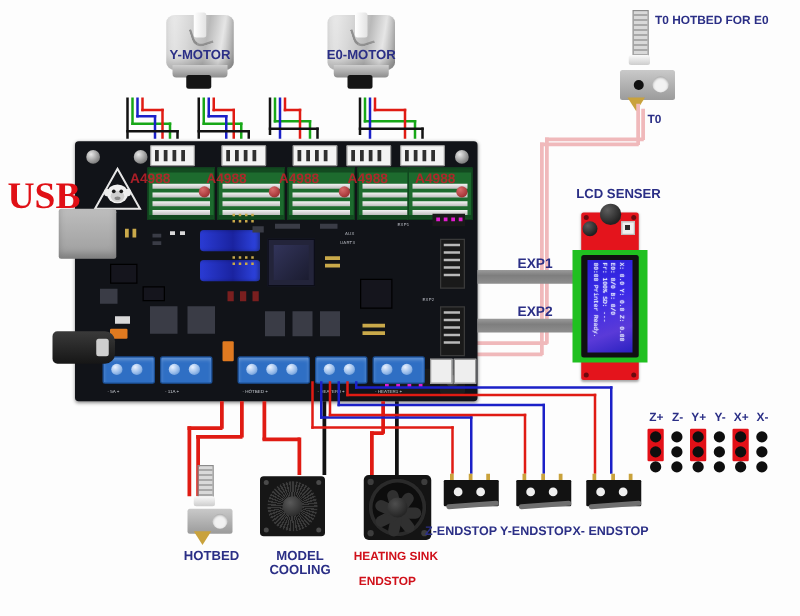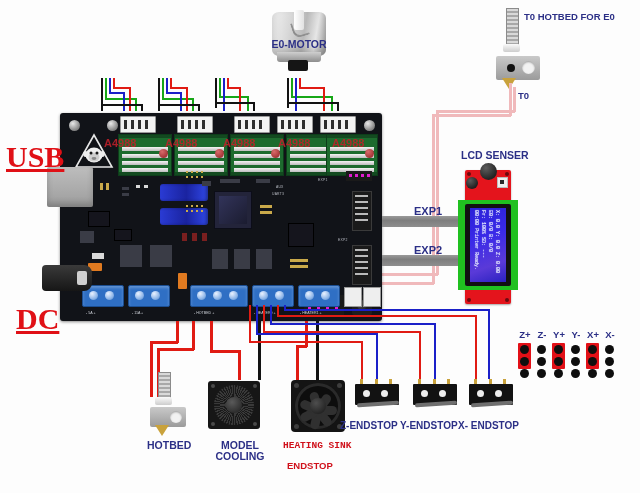--- a/index.html
+++ b/index.html
@@ -2,21 +2,21 @@
 <html><head>
 <meta charset="utf-8">
 <style>
   html,body{margin:0;padding:0;background:#fff;}
   body{width:640px;height:493px;font-family:"Liberation Sans",sans-serif;}
   #stage{position:relative;width:640px;height:493px;overflow:hidden;background:#fdfdfd;}
 
   .lbl{position:absolute;white-space:pre;line-height:1.05;}
   .lbl-blue{color:#2b2f86;font-weight:bold;}
   .lbl-red{color:#d0101a;font-weight:bold;}
-  .lbl-bigred{color:#e01016;font-weight:bold;font-family:"Liberation Serif",serif;text-decoration:underline;}
+  .lbl-bigred{color:#e01016;font-weight:bold;font-family:"Liberation Serif",serif;}
   .lbl-a4988{color:#c0202a;font-weight:bold;opacity:.88;}
 
   
   .w{position:absolute;}
   .w-blk{background:#121212;}
   .w-red{background:#e01b13;}
   .w-blu{background:#1b20c8;}
   .w-grn{background:#17a717;}
   .w-pnk{background:#f0b9bb;}
 
@@ -200,21 +200,27 @@
   <div class="w w-grn" style="left:291px;top:78px;width:2px;height:20px;"></div>
   <div class="w w-grn" style="left:291px;top:96px;width:42px;height:2px;"></div>
   <div class="w w-grn" style="left:331px;top:96px;width:2px;height:15px;"></div>
   <div class="w w-blu" style="left:295px;top:78px;width:2px;height:33px;"></div>
   <div class="w w-red" style="left:299px;top:78px;width:2px;height:11px;"></div>
   <div class="w w-red" style="left:299px;top:87px;width:26px;height:2px;"></div>
   <div class="w w-red" style="left:323px;top:87px;width:2px;height:24px;"></div>
   <div class="w w-blk" style="left:287px;top:102px;width:52px;height:2px;"></div>
   <div class="w w-blk" style="left:337px;top:102px;width:2px;height:9px;"></div>
 
-  <div class="motor" style="left:268px;top:12px;">
+  <div class="motor" style="left:129px;top:12px;">
+    <div class="m-body"></div>
+    <div class="m-base"></div>
+    <div class="m-conn"></div>
+    <div class="m-name lbl-blue">Y-MOTOR</div>
+  </div>
+  <div class="motor" style="left:258px;top:12px;">
     <div class="m-body"></div>
     <div class="m-base"></div>
     <div class="m-conn"></div>
     <div class="m-name lbl-blue">E0-MOTOR</div>
   </div>
 
   <div class="hotend" style="left:492px;top:8px;width:60px;height:84px;">
     <div class="he-rod" style="left:14px;top:0;height:40px;"></div>
     <div class="he-collar" style="left:11px;top:36px;"></div>
     <div class="he-block" style="left:4px;top:48px;width:44px;height:24px;">
@@ -461,21 +467,20 @@
     <div style="position:absolute;left:284px;bottom:14px;width:16px;height:18px;background:#eee;border:1px solid #999;"></div>
     <div style="position:absolute;left:303px;bottom:14px;width:16px;height:18px;background:#eee;border:1px solid #999;"></div>
 
     <div style="position:absolute;left:118px;top:160px;width:9px;height:16px;background:#e07a20;border-radius:1px;"></div>
     <div style="position:absolute;left:28px;top:150px;width:14px;height:8px;background:#e07a20;border-radius:1px;"></div>
   </div>
 
   <div id="usbjack"></div>
   <div id="dcjack"></div>
   <div class="lbl lbl-bigred" style="left:6px;top:141px;font-size:30px;">USB</div>
-  <div class="lbl lbl-bigred" style="left:16px;top:303px;font-size:30px;">DC</div>
 
   <div class="ribbon" style="left:382px;top:216px;width:86px;"></div>
   <div class="ribbon" style="left:382px;top:255px;width:86px;"></div>
   <div class="lbl lbl-blue" style="left:414px;top:206px;font-size:11px;">EXP1</div>
   <div class="lbl lbl-blue" style="left:414px;top:245px;font-size:11px;">EXP2</div>
 
   <div class="lbl lbl-blue" style="left:461px;top:150px;font-size:10.5px;">LCD SENSER</div>
   <div id="lcd">
     <div class="pcbgreen"></div>
     <div class="knob-big"></div>
@@ -596,21 +601,21 @@
     <div class="blade" style="transform:rotate(153deg)"></div>
     <div class="blade" style="transform:rotate(204deg)"></div>
     <div class="blade" style="transform:rotate(255deg)"></div>
     <div class="blade" style="transform:rotate(306deg)"></div>
     <div class="hub"></div>
     <div class="scr" style="left:3px;top:3px;"></div>
     <div class="scr" style="right:3px;top:3px;"></div>
     <div class="scr" style="left:3px;bottom:3px;"></div>
     <div class="scr" style="right:3px;bottom:3px;"></div>
   </div>
-  <div class="lbl lbl-red" style="left:283px;top:441px;font-size:9.5px;font-family:Liberation Mono, monospace;">HEATING SINK</div>
+  <div class="lbl lbl-red" style="left:283px;top:441px;font-size:9.5px;">HEATING SINK</div>
   <div class="lbl lbl-red" style="left:287px;top:461px;font-size:9.5px;">ENDSTOP</div>
 
   <div class="esw" style="left:355px;top:379px;">
     <div class="pin" style="left:5px;"></div>
     <div class="pin" style="left:20px;"></div>
     <div class="pin" style="left:34px;"></div>
     <div class="bdy">
       <div class="h" style="left:8px"></div>
         <div class="h" style="left:26px"></div>
     </div>

